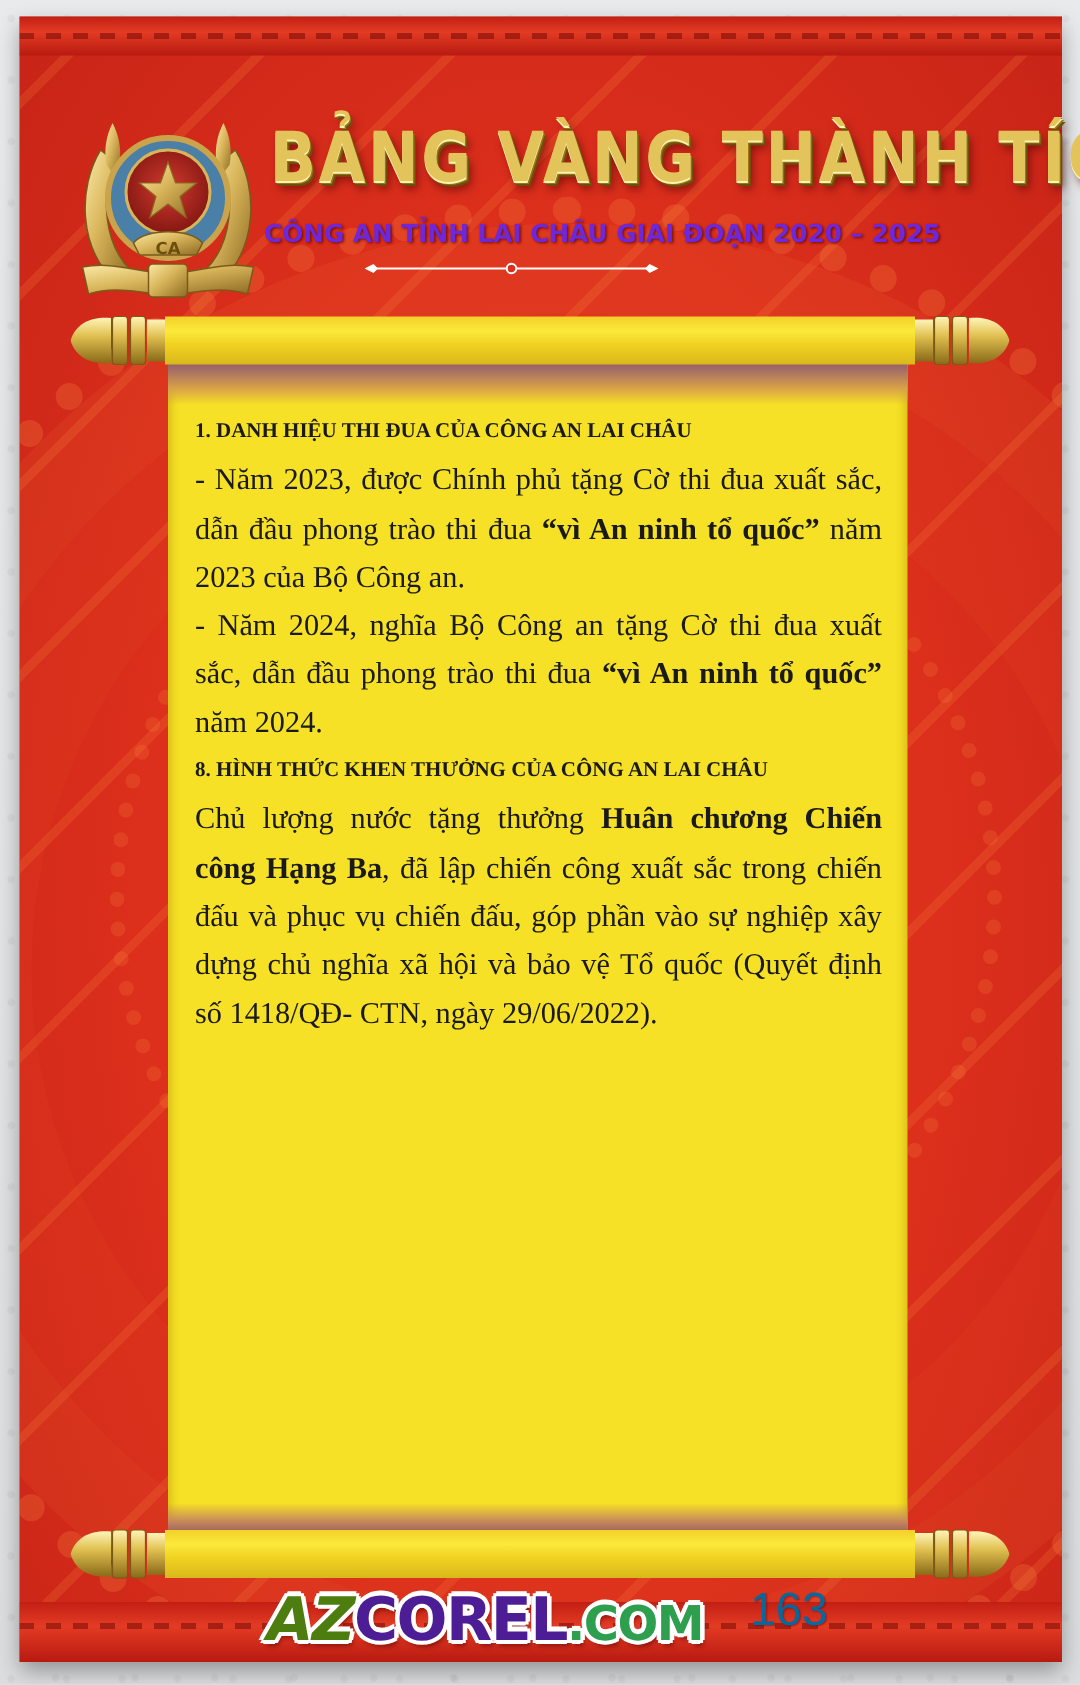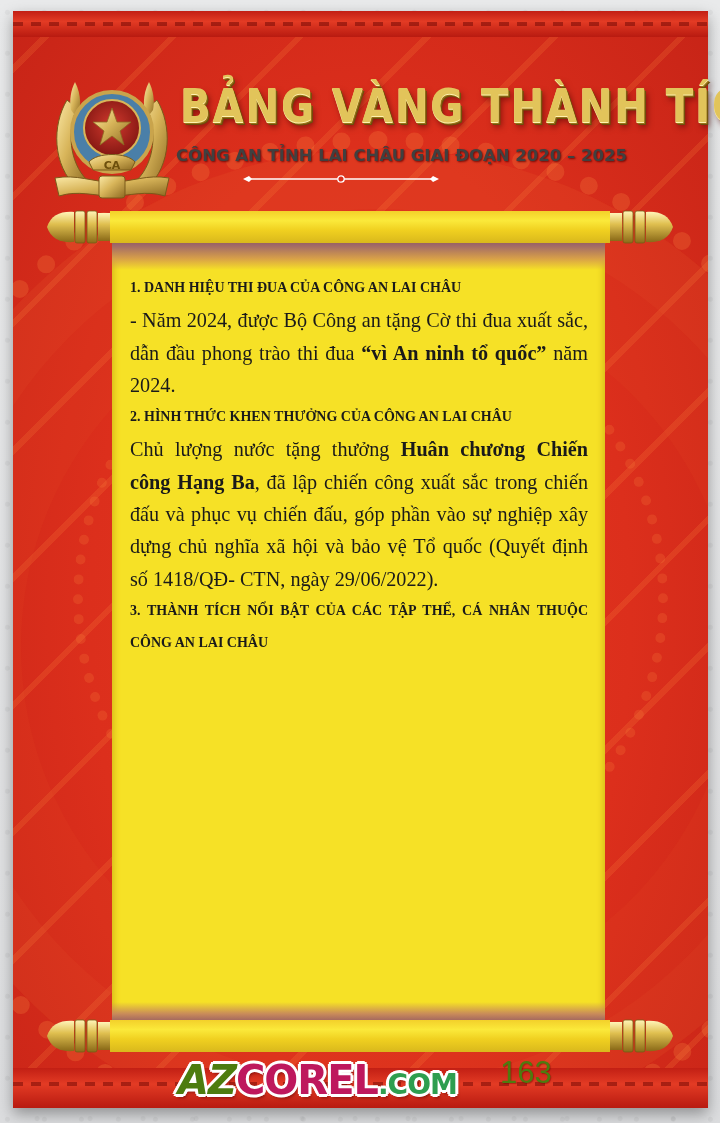--- a/index.html
+++ b/index.html
@@ -55,21 +55,21 @@
     font-size: 40px; letter-spacing: 2px; line-height: 48px;
     color: #e2c45a;
     text-shadow: 0 1px 0 #fff3b0, 1px 2px 0 #9a7418, 2px 3px 0 #6d4f0c, 3px 5px 6px rgba(80,0,0,0.6);
     transform: scaleY(1.15);
     transform-origin: top left;
     white-space: nowrap;
   }
   .subtitle {
     position: absolute; left: 176px; top: 146px; width: 520px; z-index: 3;
     font-family: "DejaVu Sans", sans-serif; font-weight: 700;
-    font-size: 16.5px; color: #404040; white-space: nowrap;
+    font-size: 16.5px; color: #6d28d9; white-space: nowrap;
     text-shadow: 1px 1px 2px rgba(90,0,0,0.8);
   }
   .divider {
     position: absolute; left: 243px; top: 174px; width: 196px; height: 10px; z-index: 3;
   }
 
   
   .paper {
     position: absolute; left: 112px; top: 232px; width: 493px; height: 790px; z-index: 2;
     background: #f6e126;
@@ -115,25 +115,25 @@
     white-space: nowrap;
   }
   .brand span {
     -webkit-text-stroke: 0px;
     text-shadow:
       -2px -2px 0 #fff, 2px -2px 0 #fff, -2px 2px 0 #fff, 2px 2px 0 #fff,
       0 -3px 0 #fff, 0 3px 0 #fff, -3px 0 0 #fff, 3px 0 0 #fff,
       2px 4px 3px rgba(80,0,0,0.5);
   }
   .brand .az { color: #4d7c0f; font-style: italic; }
-  .brand .corel { color: #be185d; }
-  .brand .dotcom { color: #2e9e4f; font-size: 28px; }
+  .brand .corel { color: #4c1d95; }
+  .brand .dotcom { color: #2e9e4f; font-size: 32px; }
   .page-num {
     position: absolute; left: 500px; top: 1055px; z-index: 5;
-    font-family: "Liberation Sans", sans-serif; font-size: 31px; color: #4d7c0f;
+    font-family: "Liberation Sans", sans-serif; font-size: 31px; color: #0369a1;
     text-shadow: 1px 1px 1px rgba(100,0,0,0.4);
   }
 </style>
 </head>
 <body>
 
 <div class="banner">
   <div class="rail top">
       <div class="dots"></div>
     </div>
@@ -220,22 +220,22 @@
   <svg class="knob right" viewBox="0 0 63 34">
     <path d="M0 17 C4 5 14 1 27 2 L27 32 C14 33 4 29 0 17 Z" fill="url(#kg)"></path>
     <rect x="28" y="1" width="10" height="32" rx="2" fill="url(#kg)" stroke="#7a5a14" stroke-width="0.8"></rect>
     <rect x="40" y="1" width="10" height="32" rx="2" fill="url(#kg)" stroke="#7a5a14" stroke-width="0.8"></rect>
     <rect x="51" y="3" width="12" height="28" fill="url(#kg)"></rect>
   </svg>
 </div>
 
 <div class="content">
   <p class="h">1. DANH HIỆU THI ĐUA CỦA CÔNG AN LAI CHÂU</p>
-  <p><span>- Năm 2024, được Bộ Công an tặng Cờ thi đua xuất sắc, dẫn đầu phong trào thi đua </span><b>“vì An ninh tổ quốc”</b><span> năm 2024.</span></p>
-  <p class="h">2. HÌNH THỨC KHEN THƯỞNG CỦA CÔNG AN LAI CHÂU</p>
+  <p><span>- Năm 2023, được Chính phủ tặng Cờ thi đua xuất sắc, dẫn đầu phong trào thi đua </span><b>“vì An ninh tổ quốc”</b><span> năm 2023 của Bộ Công an.</span></p>
+  <p><span>- Năm 2024, nghĩa Bộ Công an tặng Cờ thi đua xuất sắc, dẫn đầu phong trào thi đua </span><b>“vì An ninh tổ quốc”</b><span> năm 2024.</span></p>
+  <p class="h">8. HÌNH THỨC KHEN THƯỞNG CỦA CÔNG AN LAI CHÂU</p>
   <p><span>Chủ lượng nước tặng thưởng </span><b>Huân chương Chiến công Hạng Ba</b><span>, đã lập chiến công xuất sắc trong chiến đấu và phục vụ chiến đấu, góp phần vào sự nghiệp xây dựng chủ nghĩa xã hội và bảo vệ Tổ quốc (Quyết định số 1418/QĐ- CTN, ngày 29/06/2022).</span></p>
-  <p class="h">3. THÀNH TÍCH NỔI BẬT CỦA CÁC TẬP THỂ, CÁ NHÂN THUỘC CÔNG AN LAI CHÂU</p>
 </div>
 
 <div class="brand">
   <span class="az">AZ</span><span class="corel">COREL</span><span class="dotcom">.COM</span>
 </div>
 <div class="page-num">163</div>
 
 </body></html>

